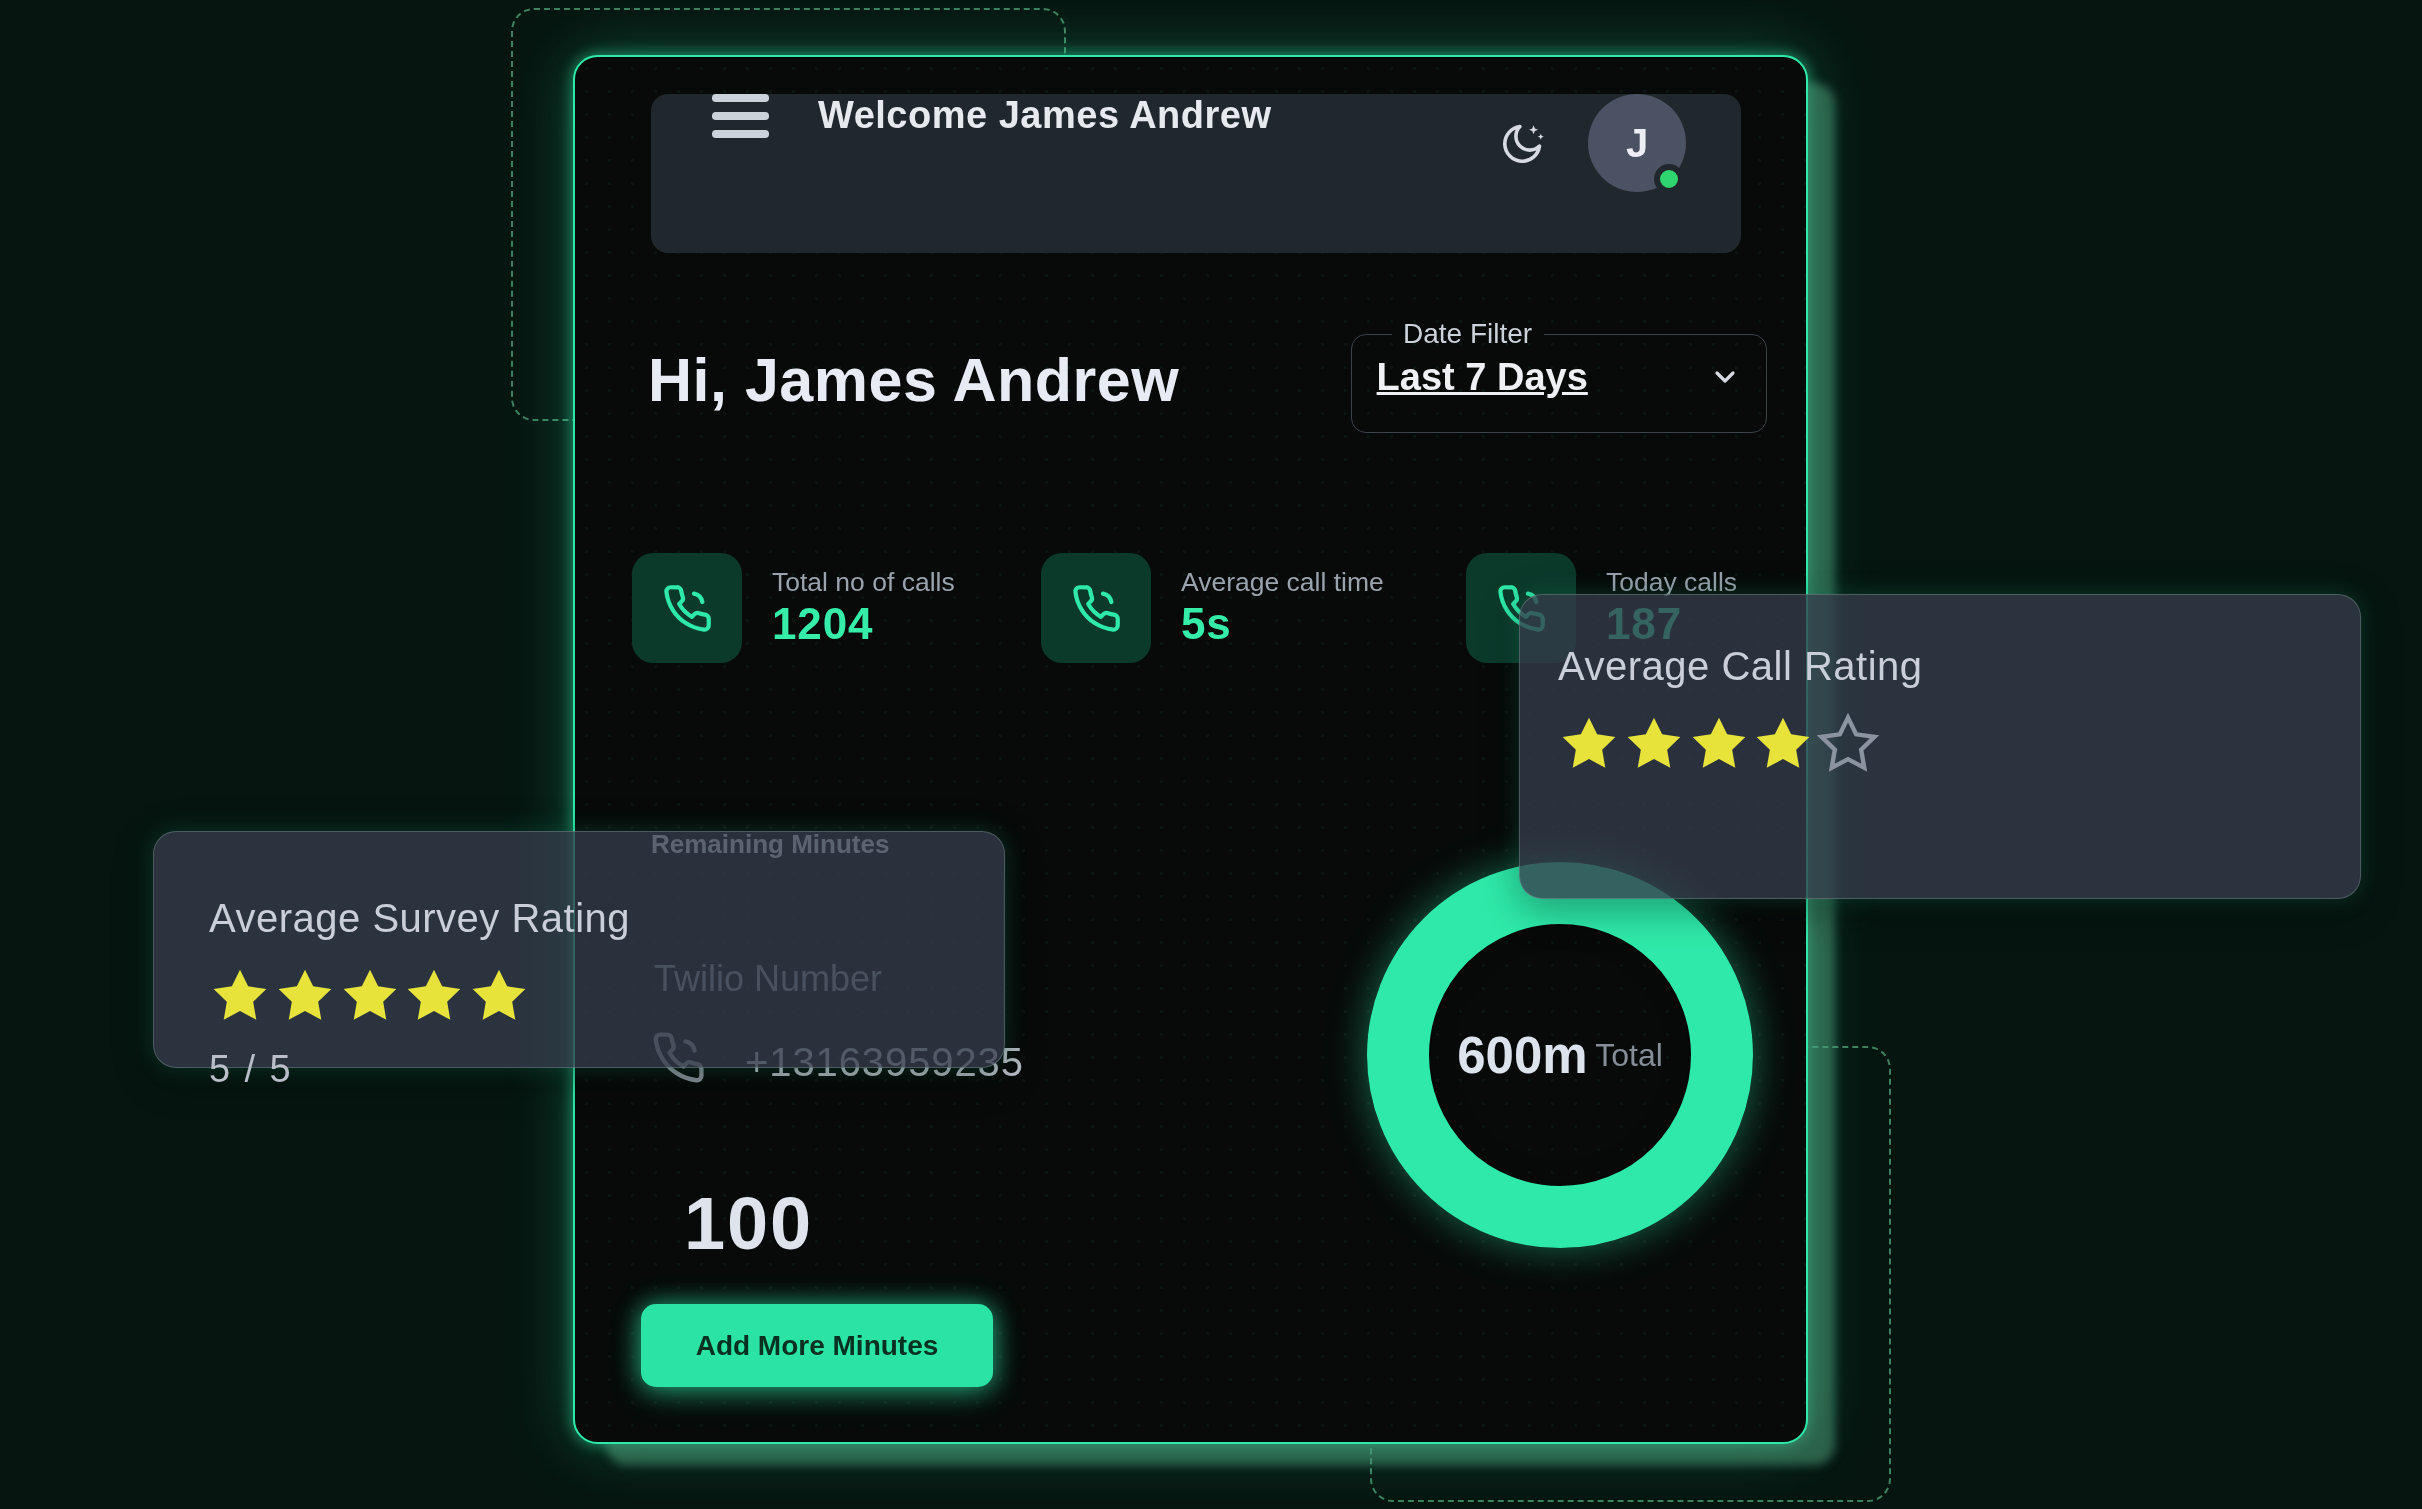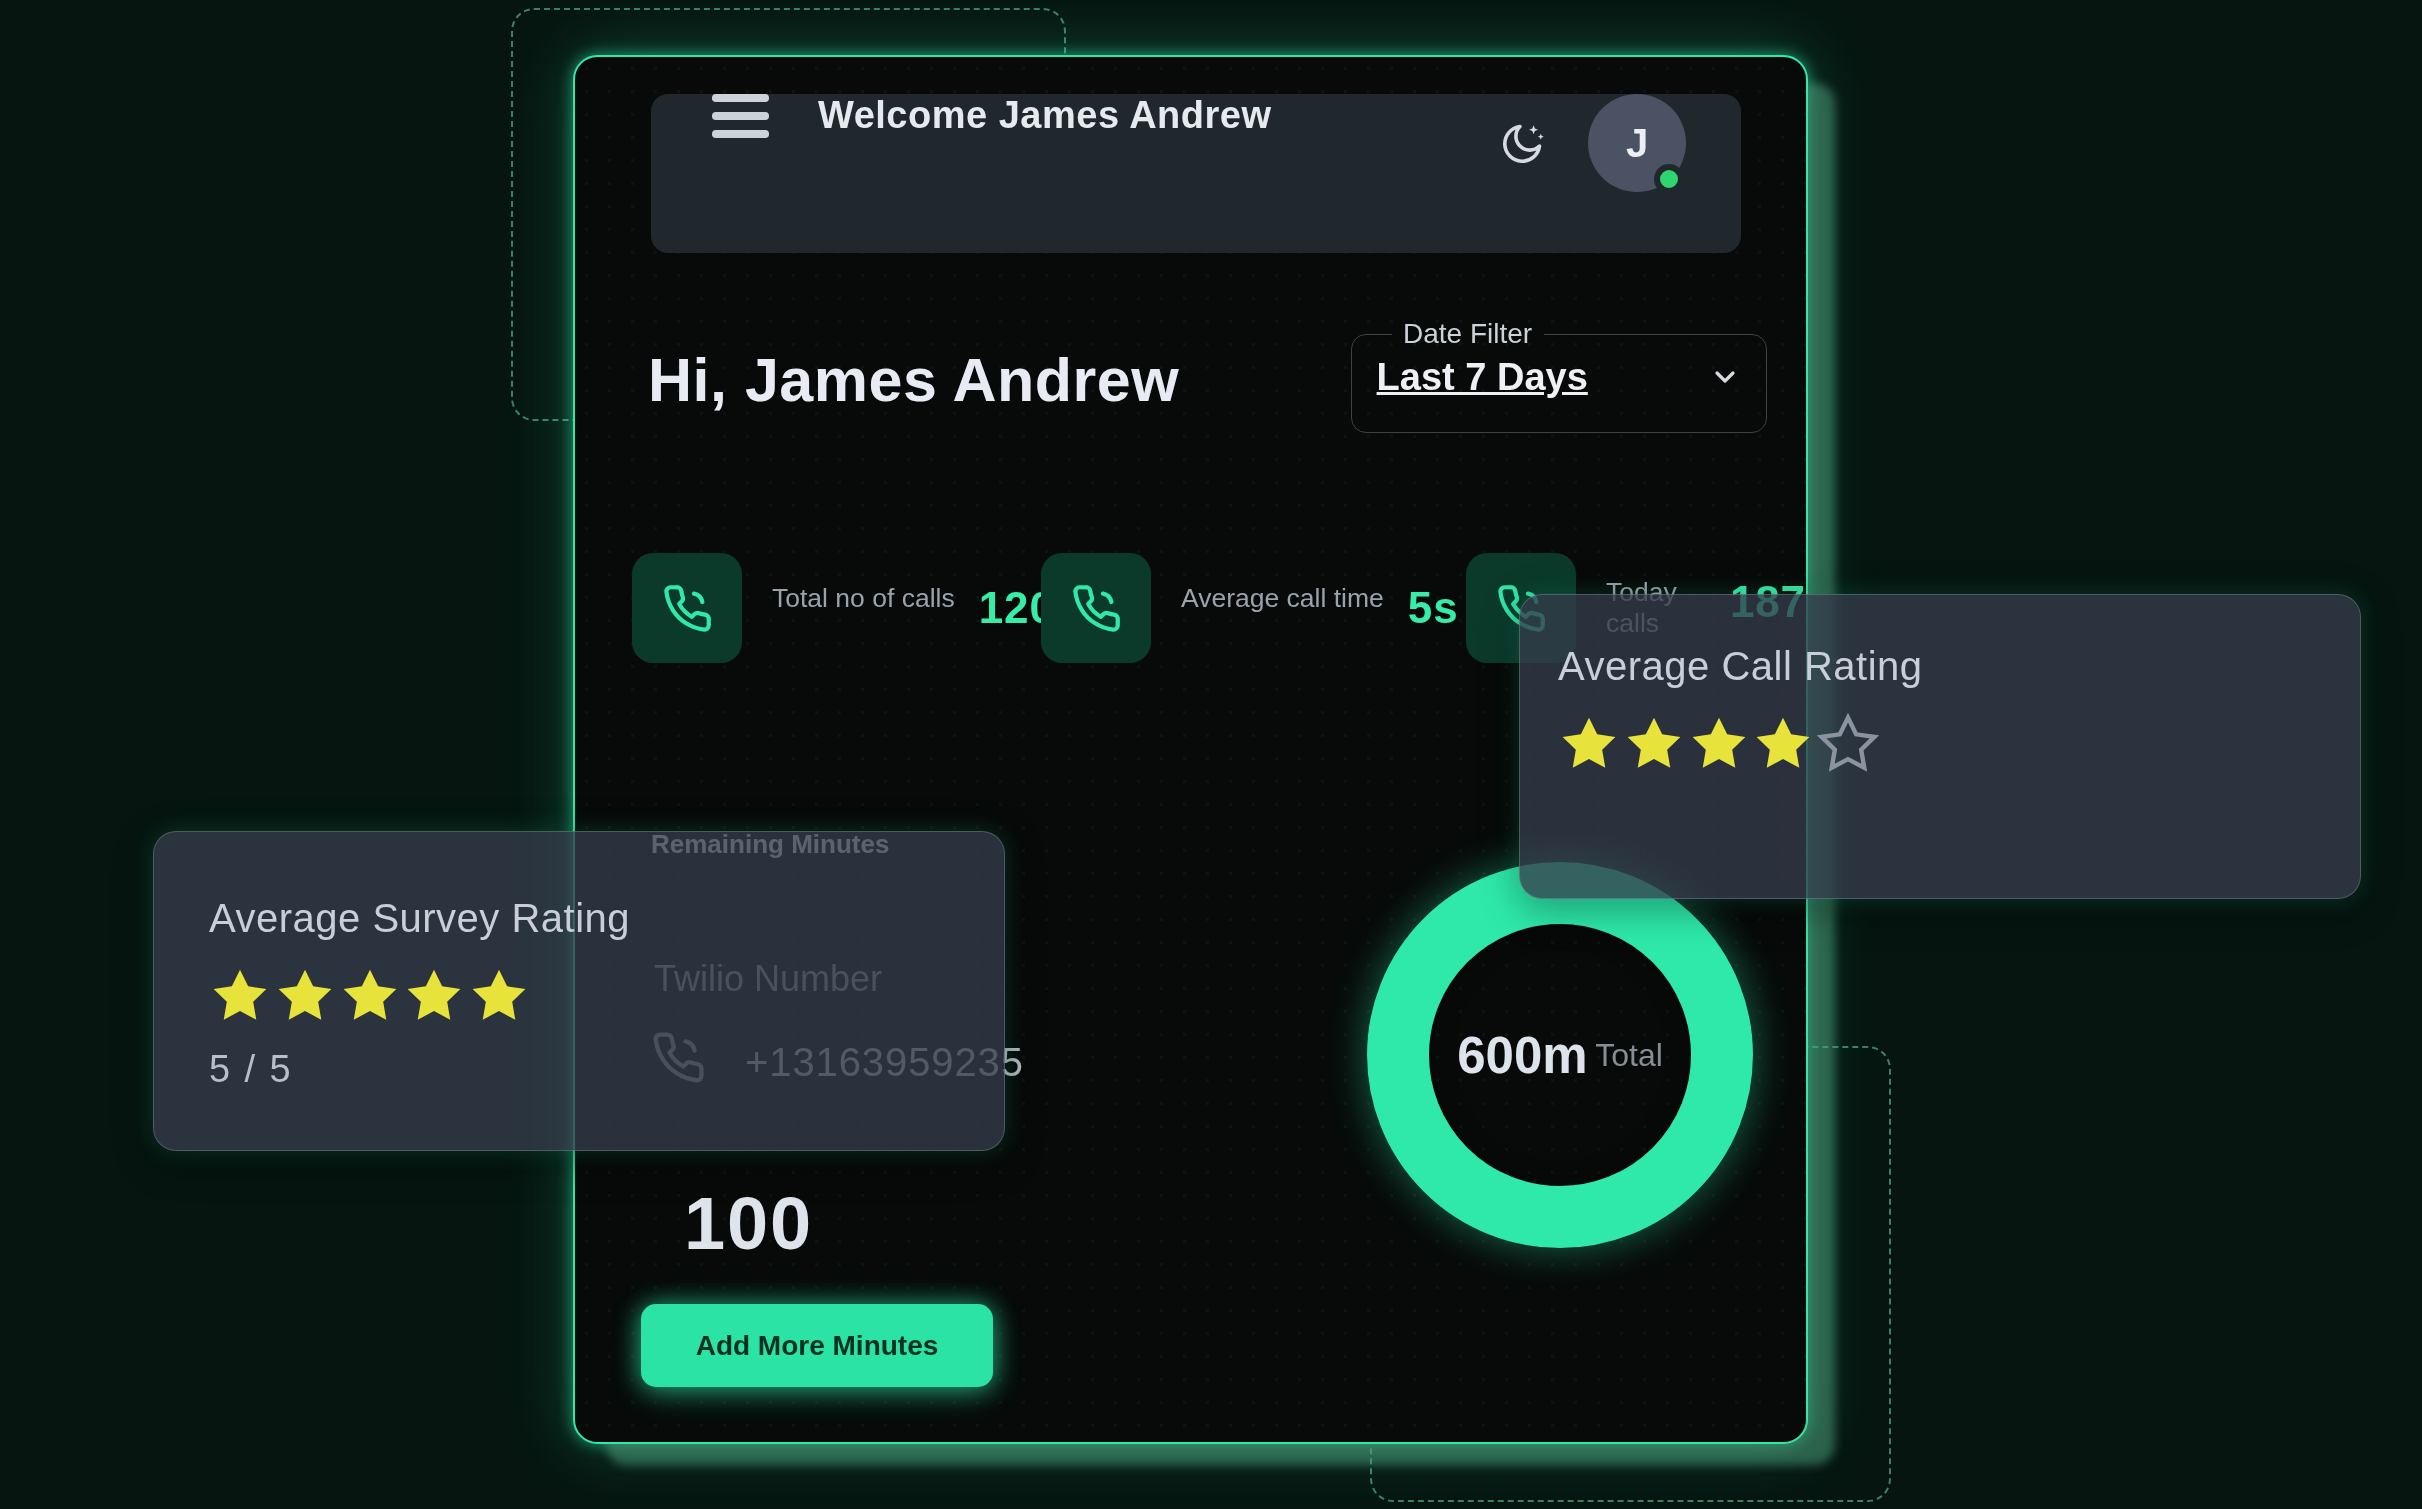--- a/index.html
+++ b/index.html
@@ -52,21 +52,21 @@
   }
   .datefilter legend{font-size:28px;color:#ccd2d9;padding:0 11.4px;margin-left:15px;}
   .df-row{display:flex;align-items:center;justify-content:space-between;margin-top:5.7px;}
   .df-value{font-size:38px;font-weight:600;color:#eef0f4;text-decoration:underline;}
 
   
   .stat{top:496px;display:flex;align-items:center;gap:30px;}
   .stat.s1{left:57px;} .stat.s2{left:466px;} .stat.s3{left:891px;}
   .stat-chip{width:110px;height:110px;border-radius:21px;background:#0b3a2b;
     display:flex;align-items:center;justify-content:center;flex:0 0 auto;}
-  .stat-text{display:flex;gap:24px;}
+  .stat-text{display:flex;flex-direction:column;gap:1px;}
   .stat-label{font-size:26.5px;color:#9aa2ac;}
   .stat-value{font-size:44px;font-weight:700;color:#35eda9;letter-spacing:0.9px;}
 
   
   .rem-title{left:76px;top:772px;font-size:26px;font-weight:700;color:#e8ebf1;}
   .twilio-label{left:79px;top:901px;font-size:36px;color:#9096a0;}
   .phone-row{left:76px;top:973px;display:flex;align-items:flex-end;gap:39px;}
   .phone-number{font-size:40px;color:#b9bec6;letter-spacing:0.9px;}
   .minutes-left{left:71px;top:1124px;font-size:74px;font-weight:700;color:#dfe3ec;letter-spacing:1.9px;margin-left:38px;}
   .add-btn{
@@ -85,21 +85,21 @@
   .donut-value{font-size:51px;font-weight:700;color:#dde3ed;}
   .donut-label{font-size:32px;color:#878d97;}
 
   
   .float-card{
     position:absolute;z-index:5;box-sizing:border-box;
     background:rgba(52,60,75,.78);
     border:0.9px solid rgba(173,200,189,.28);border-radius:23px;
     box-shadow:0 0 23px rgba(46,233,169,.18), 0 9.5px 38px rgba(0,0,0,.35);
   }
-  .float-card.survey{left:153px;top:831px;width:852px;height:320px;padding:64px 0 0 55px;}
+  .float-card.survey{left:153px;top:831px;width:852px;height:237px;padding:64px 0 0 55px;}
   .float-card.call{left:1519px;top:594px;width:842px;height:305px;padding:49px 0 0 38px;}
   .card-title{font-size:40px;color:#c9ced8;letter-spacing:0.5px;}
   .stars{display:flex;gap:2.8px;margin-top:24px;align-items:center;}
   .star{width:62px;height:62px;}
   .star.filled polygon{fill:#e7e33b;}
   .star.empty polygon{fill:none;stroke:#8b93a0;stroke-width:1.7px;}
   .card-caption{font-size:38px;color:#b9bec8;margin-top:21px;letter-spacing:1.9px;}
 
   .icon-svg{display:block;}
 </style>

